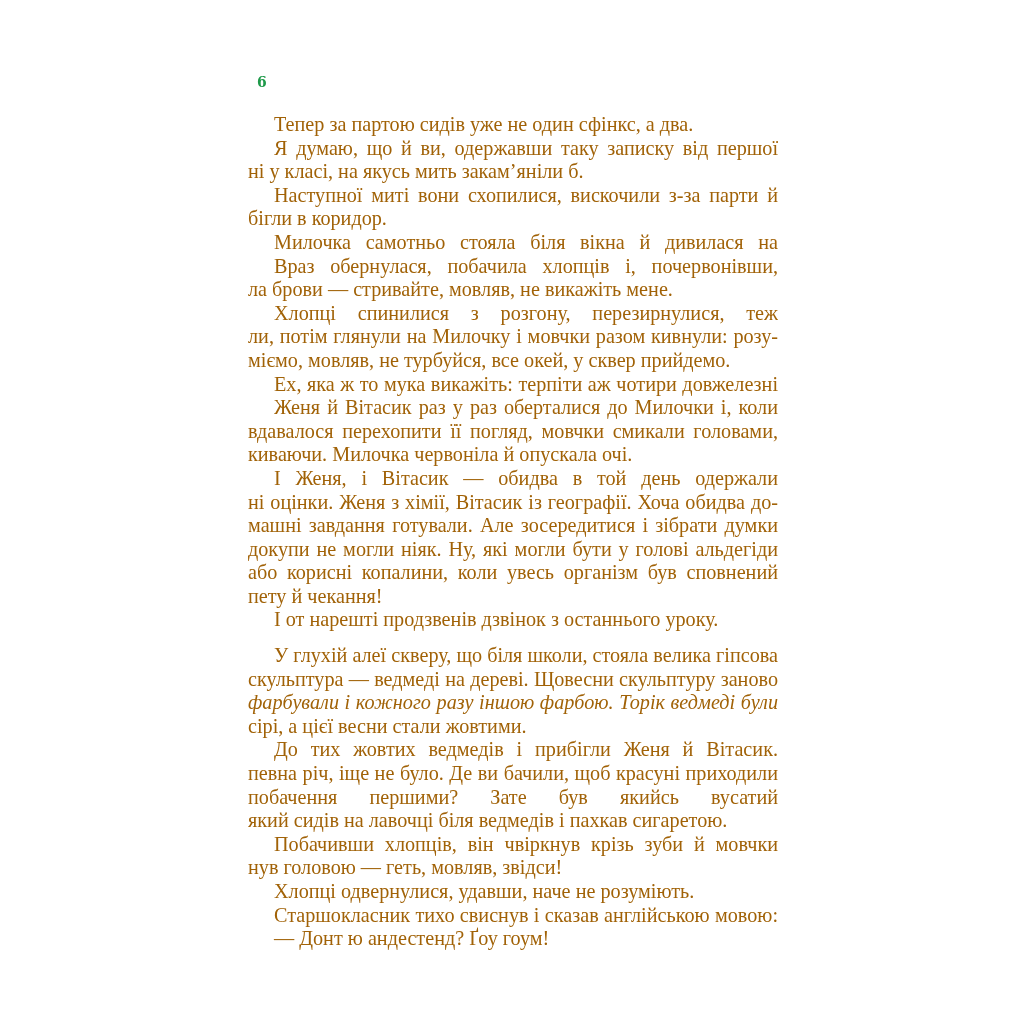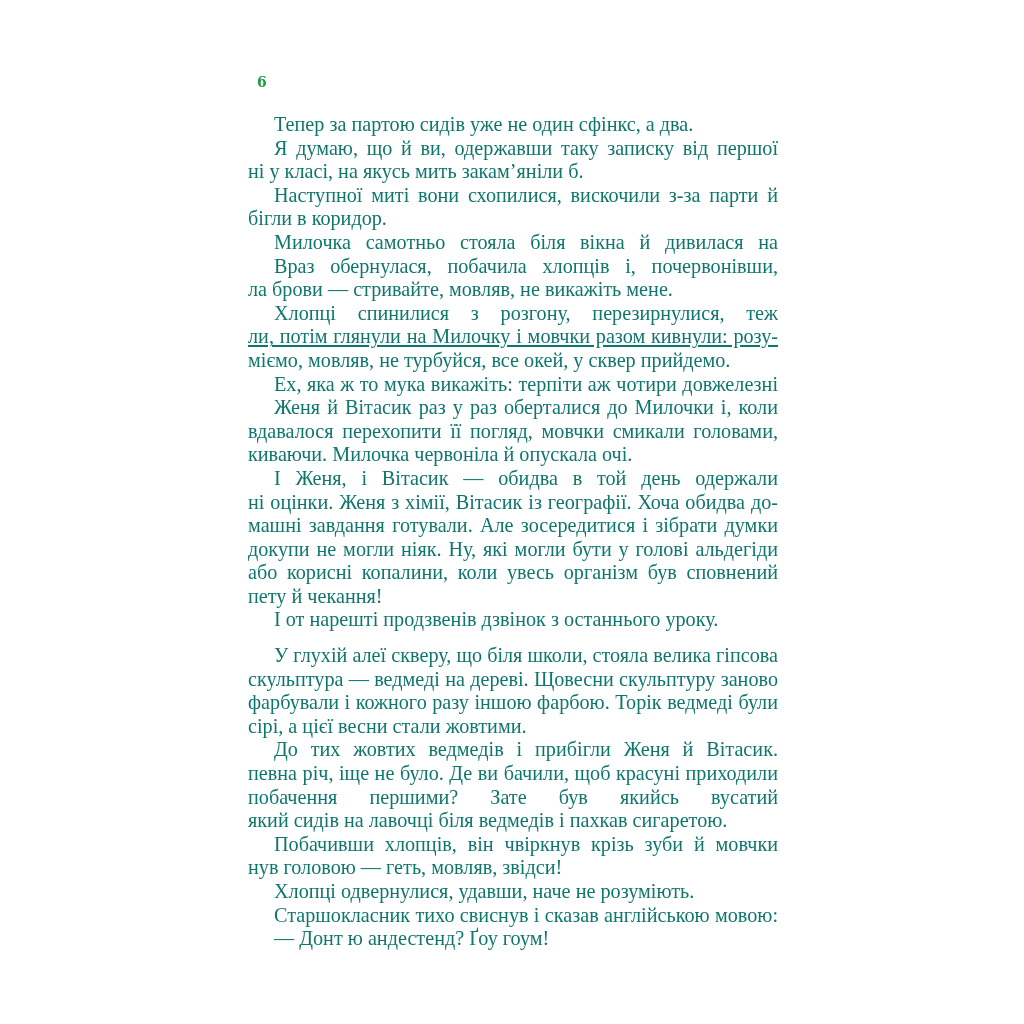--- a/index.html
+++ b/index.html
@@ -53,46 +53,46 @@
     .line.justify {
       text-align: justify;
       text-align-last: justify;
     }
   </style>
 </head>
 <body>
 
 <div class="page">
   <div class="page-number" style="color: rgb(31, 154, 74);">6</div>
-  <div class="body-text" id="body-text" style="color: #0f766e;">
+  <div class="body-text" id="body-text" style="color: #a16207;">
       <span class="line indent">Тепер за партою сидів уже не один сфінкс, а два.</span>
       <span class="line indent justify" style="white-space: normal; overflow: hidden;">Я думаю, що й ви, одержавши таку записку від першої красу-</span>
       <span class="line">ні у класі, на якусь мить закам’яніли б.</span>
       <span class="line indent justify" style="white-space: normal; overflow: hidden;">Наступної миті вони схопилися, вискочили з-за парти й по-</span>
       <span class="line">бігли в коридор.</span>
       <span class="line indent justify" style="white-space: normal; overflow: hidden;">Милочка самотньо стояла біля вікна й дивилася на шкільне</span>
       <span class="line indent justify" style="white-space: normal; overflow: hidden;">Враз обернулася, побачила хлопців і, почервонівши, насупи-</span>
       <span class="line">ла брови — стривайте, мовляв, не викажіть мене.</span>
       <span class="line indent justify" style="white-space: normal; overflow: hidden;">Хлопці спинилися з розгону, перезирнулися, теж почервоні-</span>
-      <span class="line justify" style="white-space: normal; overflow: hidden; text-decoration: underline;">ли, потім глянули на Милочку і мовчки разом кивнули: розу-</span>
+      <span class="line justify" style="white-space: normal; overflow: hidden;">ли, потім глянули на Милочку і мовчки разом кивнули: розу-</span>
       <span class="line">міємо, мовляв, не турбуйся, все окей, у сквер прийдемо.</span>
       <span class="line indent justify" style="white-space: normal; overflow: hidden;">Ех, яка ж то мука викажіть: терпіти аж чотири довжелезні</span>
       <span class="line indent justify" style="white-space: normal; overflow: hidden;">Женя й Вітасик раз у раз оберталися до Милочки і, коли</span>
       <span class="line justify" style="white-space: normal; overflow: hidden;">вдавалося перехопити її погляд, мовчки смикали головами,</span>
       <span class="line">киваючи. Милочка червоніла й опускала очі.</span>
       <span class="line indent justify" style="white-space: normal; overflow: hidden;">І Женя, і Вітасик — обидва в той день одержали незадовіль-</span>
       <span class="line justify" style="white-space: normal; overflow: hidden;">ні оцінки. Женя з хімії, Вітасик із географії. Хоча обидва до-</span>
       <span class="line justify" style="white-space: normal; overflow: hidden;">машні завдання готували. Але зосередитися і зібрати думки</span>
       <span class="line justify" style="white-space: normal; overflow: hidden;">докупи не могли ніяк. Ну, які могли бути у голові альдегіди</span>
       <span class="line justify" style="white-space: normal; overflow: hidden;">або корисні копалини, коли увесь організм був сповнений тре-</span>
       <span class="line">пету й чекання!</span>
       <span class="line indent">І от нарешті продзвенів дзвінок з останнього уроку.</span>
       <span class="line indent justify" style="white-space: normal; overflow: hidden; margin-top: 12px;">У глухій алеї скверу, що біля школи, стояла велика гіпсова</span>
       <span class="line justify" style="white-space: normal; overflow: hidden;">скульптура — ведмеді на дереві. Щовесни скульптуру заново</span>
-      <span class="line justify" style="white-space: normal; overflow: hidden;">фарбували і кожного разу іншою фарбою. Торік ведмеді були</span>
+      <span class="line justify" style="white-space: normal; overflow: hidden; font-style: italic;">фарбували і кожного разу іншою фарбою. Торік ведмеді були</span>
       <span class="line">сірі, а цієї весни стали жовтими.</span>
       <span class="line indent justify" style="white-space: normal; overflow: hidden;">До тих жовтих ведмедів і прибігли Женя й Вітасик. Милочки,</span>
       <span class="line justify" style="white-space: normal; overflow: hidden;">певна річ, іще не було. Де ви бачили, щоб красуні приходили на</span>
       <span class="line justify" style="white-space: normal; overflow: hidden;">побачення першими? Зате був якийсь вусатий старшокласник,</span>
       <span class="line">який сидів на лавочці біля ведмедів і пахкав сигаретою.</span>
       <span class="line indent justify" style="white-space: normal; overflow: hidden;">Побачивши хлопців, він чвіркнув крізь зуби й мовчки смик-</span>
       <span class="line">нув головою — геть, мовляв, звідси!</span>
       <span class="line indent">Хлопці одвернулися, удавши, наче не розуміють.</span>
       <span class="line indent justify" style="white-space: normal; overflow: hidden;">Старшокласник тихо свиснув і сказав англійською мовою:</span>
       <span class="line indent">— Донт ю андестенд? Ґоу гоум!</span>

